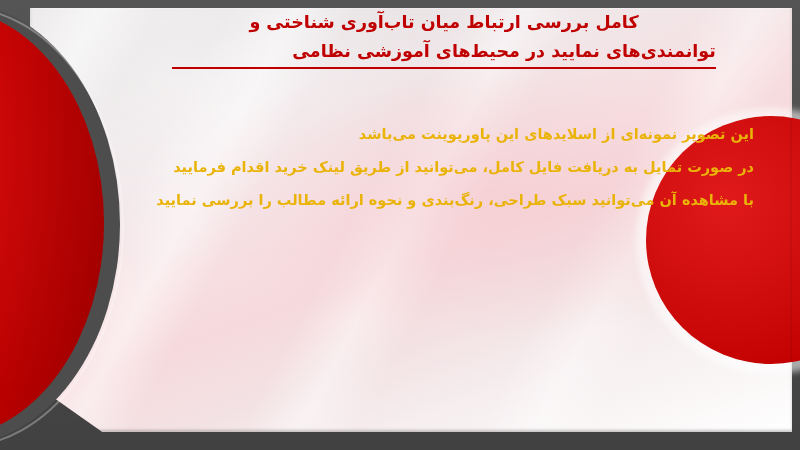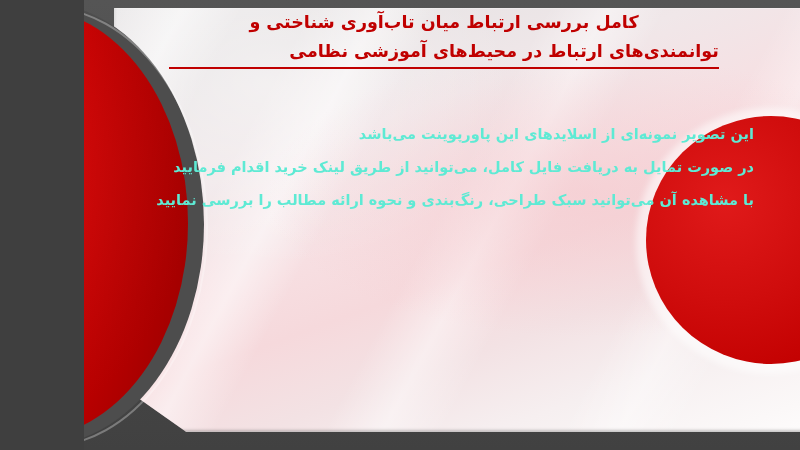--- a/index.html
+++ b/index.html
@@ -3,21 +3,21 @@
 <meta charset="utf-8">
 <title>Slide</title>
 <style>
   html, body {
     margin: 0;
     padding: 0;
     background: #3f3f3f;
   }
   #slide {
     position: relative;
-    width: 716px;
+    width: 800px;
     height: 450px;
     overflow: hidden;
     background: #4a4a4a;
     font-family: "DejaVu Sans", sans-serif;
   }
 
   
 
   
   .frame-base {
@@ -187,21 +187,21 @@
 
   .body-block {
     position: absolute;
     right: 46px;
     top: 118px;
     width: 640px;
     direction: rtl;
     text-align: right;
   }
   .body-line {
-    color: #5eead4;
+    color: #eab308;
     font-weight: bold;
     font-size: 14.5px;
     line-height: 33px;
     white-space: nowrap;
   }
   .body-line.l1 { padding-right: 0px; text-align: right; }
   .body-line.l2 { text-align: right; }
   .body-line.l3 { text-align: right; }
 </style>
 </head>
@@ -222,21 +222,21 @@
   <div class="red-left-rim"></div>
   <div class="red-left"></div>
   <div class="red-left-shade"></div>
   <div class="rim-gloss"></div>
 
   <div class="content">
 
     <div class="title-block">
       <div class="title-line">کامل بررسی ارتباط میان تاب‌آوری شناختی و</div>
       <div class="title-line-2-wrap">
-        <span class="title-line underlined">توانمندی‌های ارتباط در محیط‌های آموزشی نظامی</span>
+        <span class="title-line underlined">توانمندی‌های نمایید در محیط‌های آموزشی نظامی</span>
       </div>
     </div>
 
     <div class="body-block">
       <div class="body-line l1">این تصویر نمونه‌ای از اسلایدهای این پاورپوینت می‌باشد</div>
       <div class="body-line l3">در صورت تمایل به دریافت فایل کامل، می‌توانید از طریق لینک خرید اقدام فرمایید</div>
       <div class="body-line l2">با مشاهده آن می‌توانید سبک طراحی، رنگ‌بندی و نحوه ارائه مطالب را بررسی نمایید</div>
     </div>
 
   </div>

